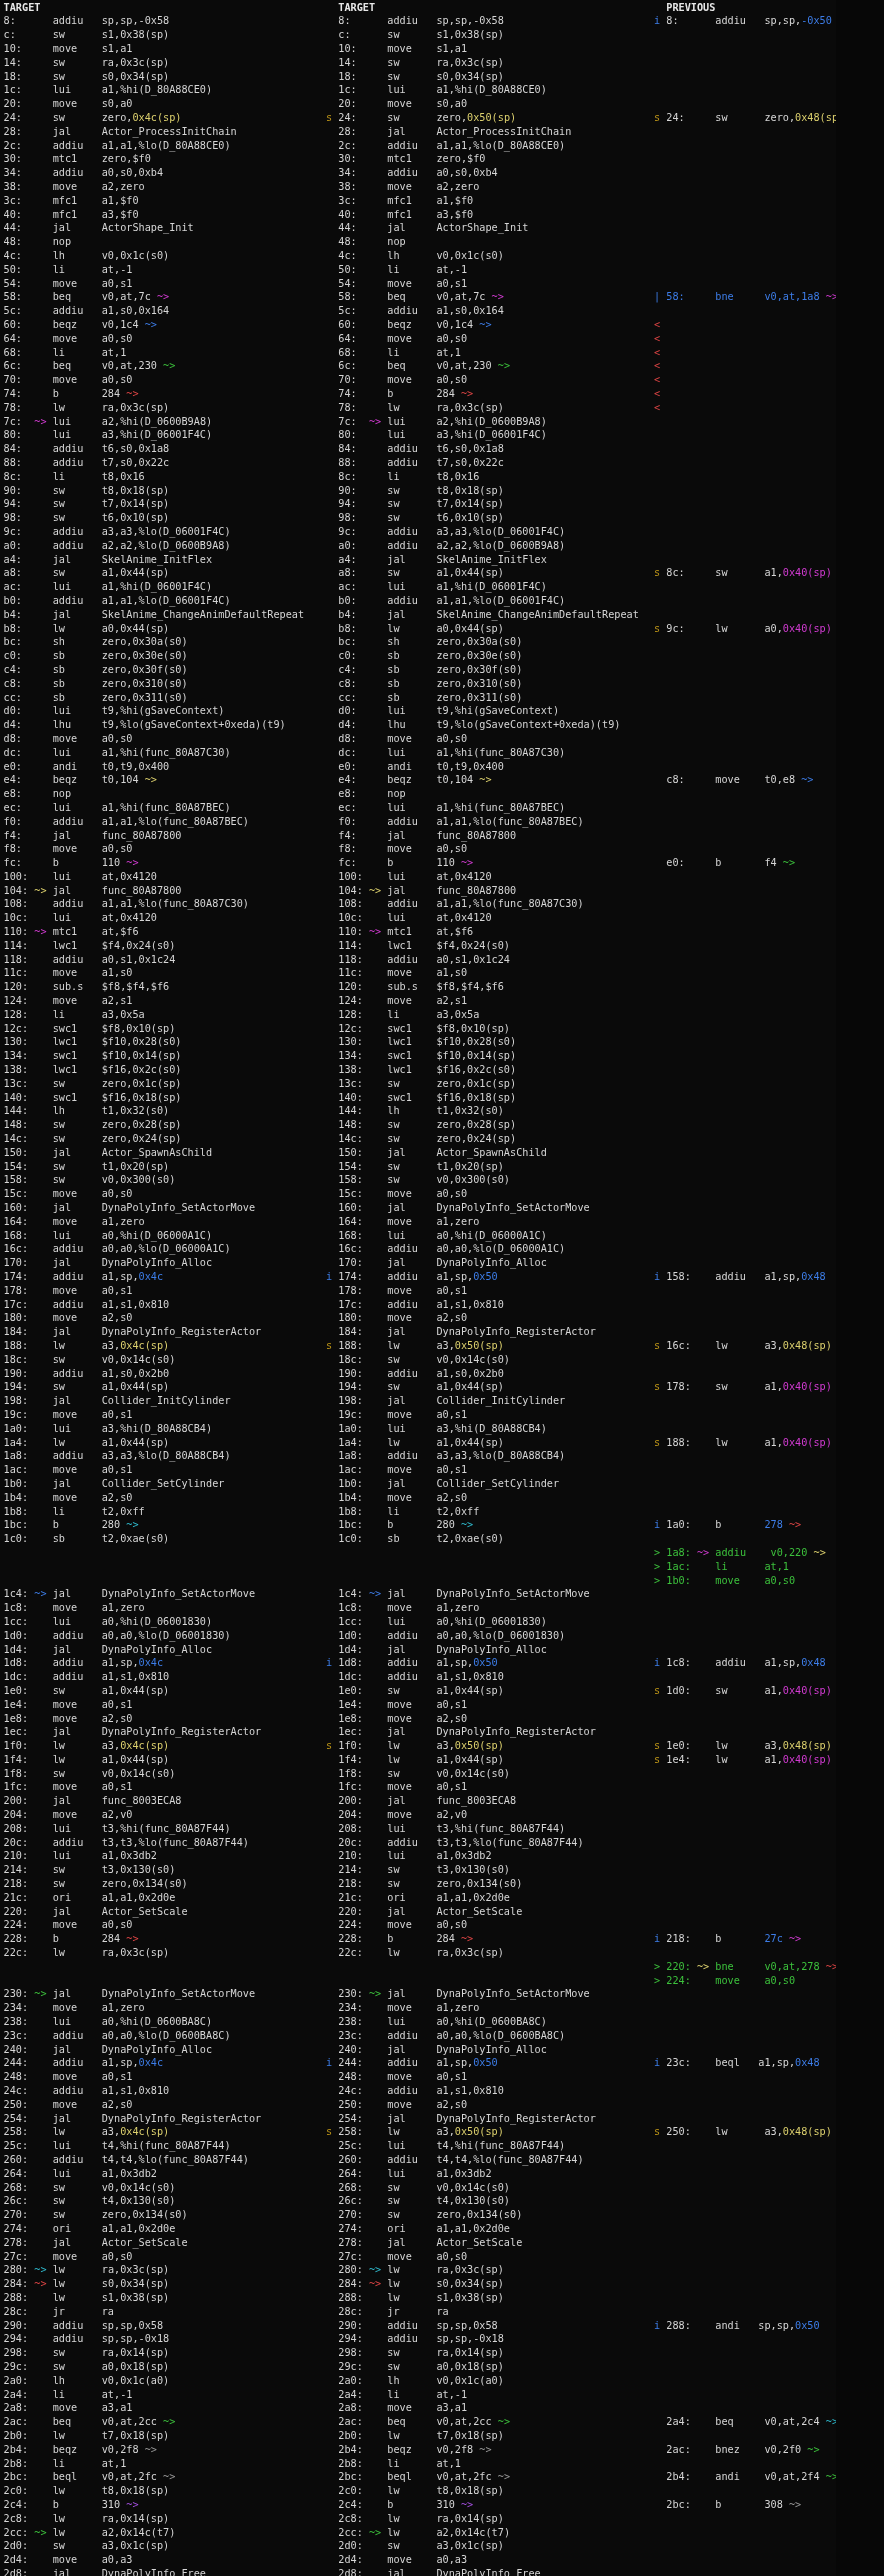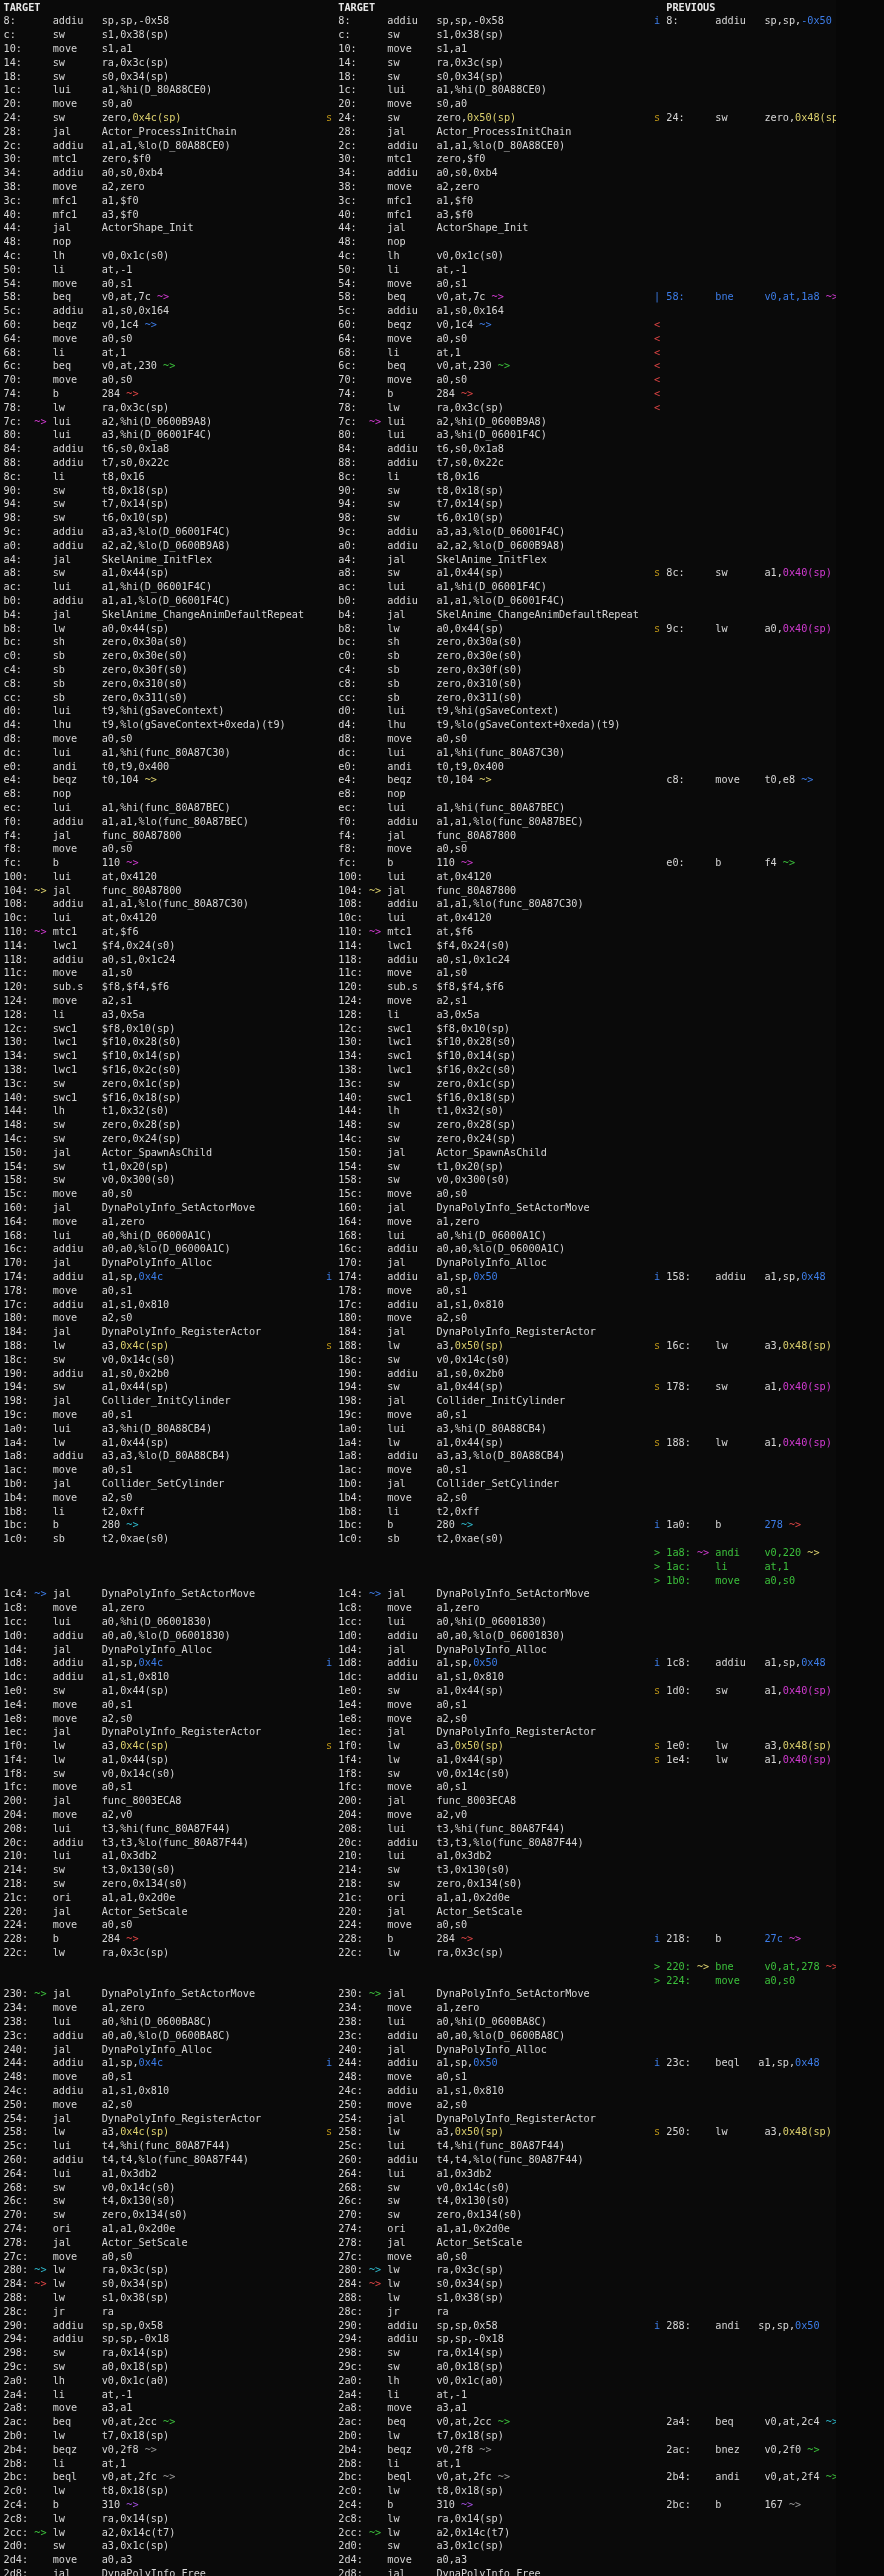--- a/index.html
+++ b/index.html
@@ -507,21 +507,21 @@
 
 
 <span class="o">s</span><span class="w"> 188:    lw      a1,</span><span class="m">0x40(sp)</span>
 
 
 
 
 
 <span class="b">i</span><span class="w"> 1a0:    b       </span><span class="b">278</span><span class="w"> </span><span class="r">~&gt;</span>
 
-<span class="g">&gt; 1a8: </span><span class="m">~&gt;</span><span class="g"> andi    v0,220 </span><span class="y">~&gt;</span>
+<span class="g">&gt; 1a8: </span><span class="m">~&gt;</span><span class="g"> addiu    v0,220 </span><span class="y">~&gt;</span>
 <span class="g">&gt; 1ac:    li      at,1</span>
 <span class="g">&gt; 1b0:    move    a0,s0</span>
 
 
 
 
 
 <span class="b">i</span><span class="w"> 1c8:    addiu   a1,sp,</span><span class="b">0x48</span>
 
 <span class="o">s</span><span class="w"> 1d0:    sw      a1,</span><span class="m">0x40(sp)</span>
@@ -576,21 +576,21 @@
 
 
 
 
 <span class="w">  2a4:    beq     v0,at,2c4 </span><span class="c">~&gt;</span>
 
 <span class="w">  2ac:    bnez    v0,2f0 </span><span class="g">~&gt;</span>
 
 <span class="w">  2b4:    andi    v0,at,2f4 </span><span class="g">~&gt;</span>
 
-<span class="w">  2bc:    b       167 </span><span class="gr">~&gt;</span>
+<span class="w">  2bc:    b       308 </span><span class="gr">~&gt;</span>
 
 
 
 
 
 </pre>
 </div>
 
 
 </body></html>

